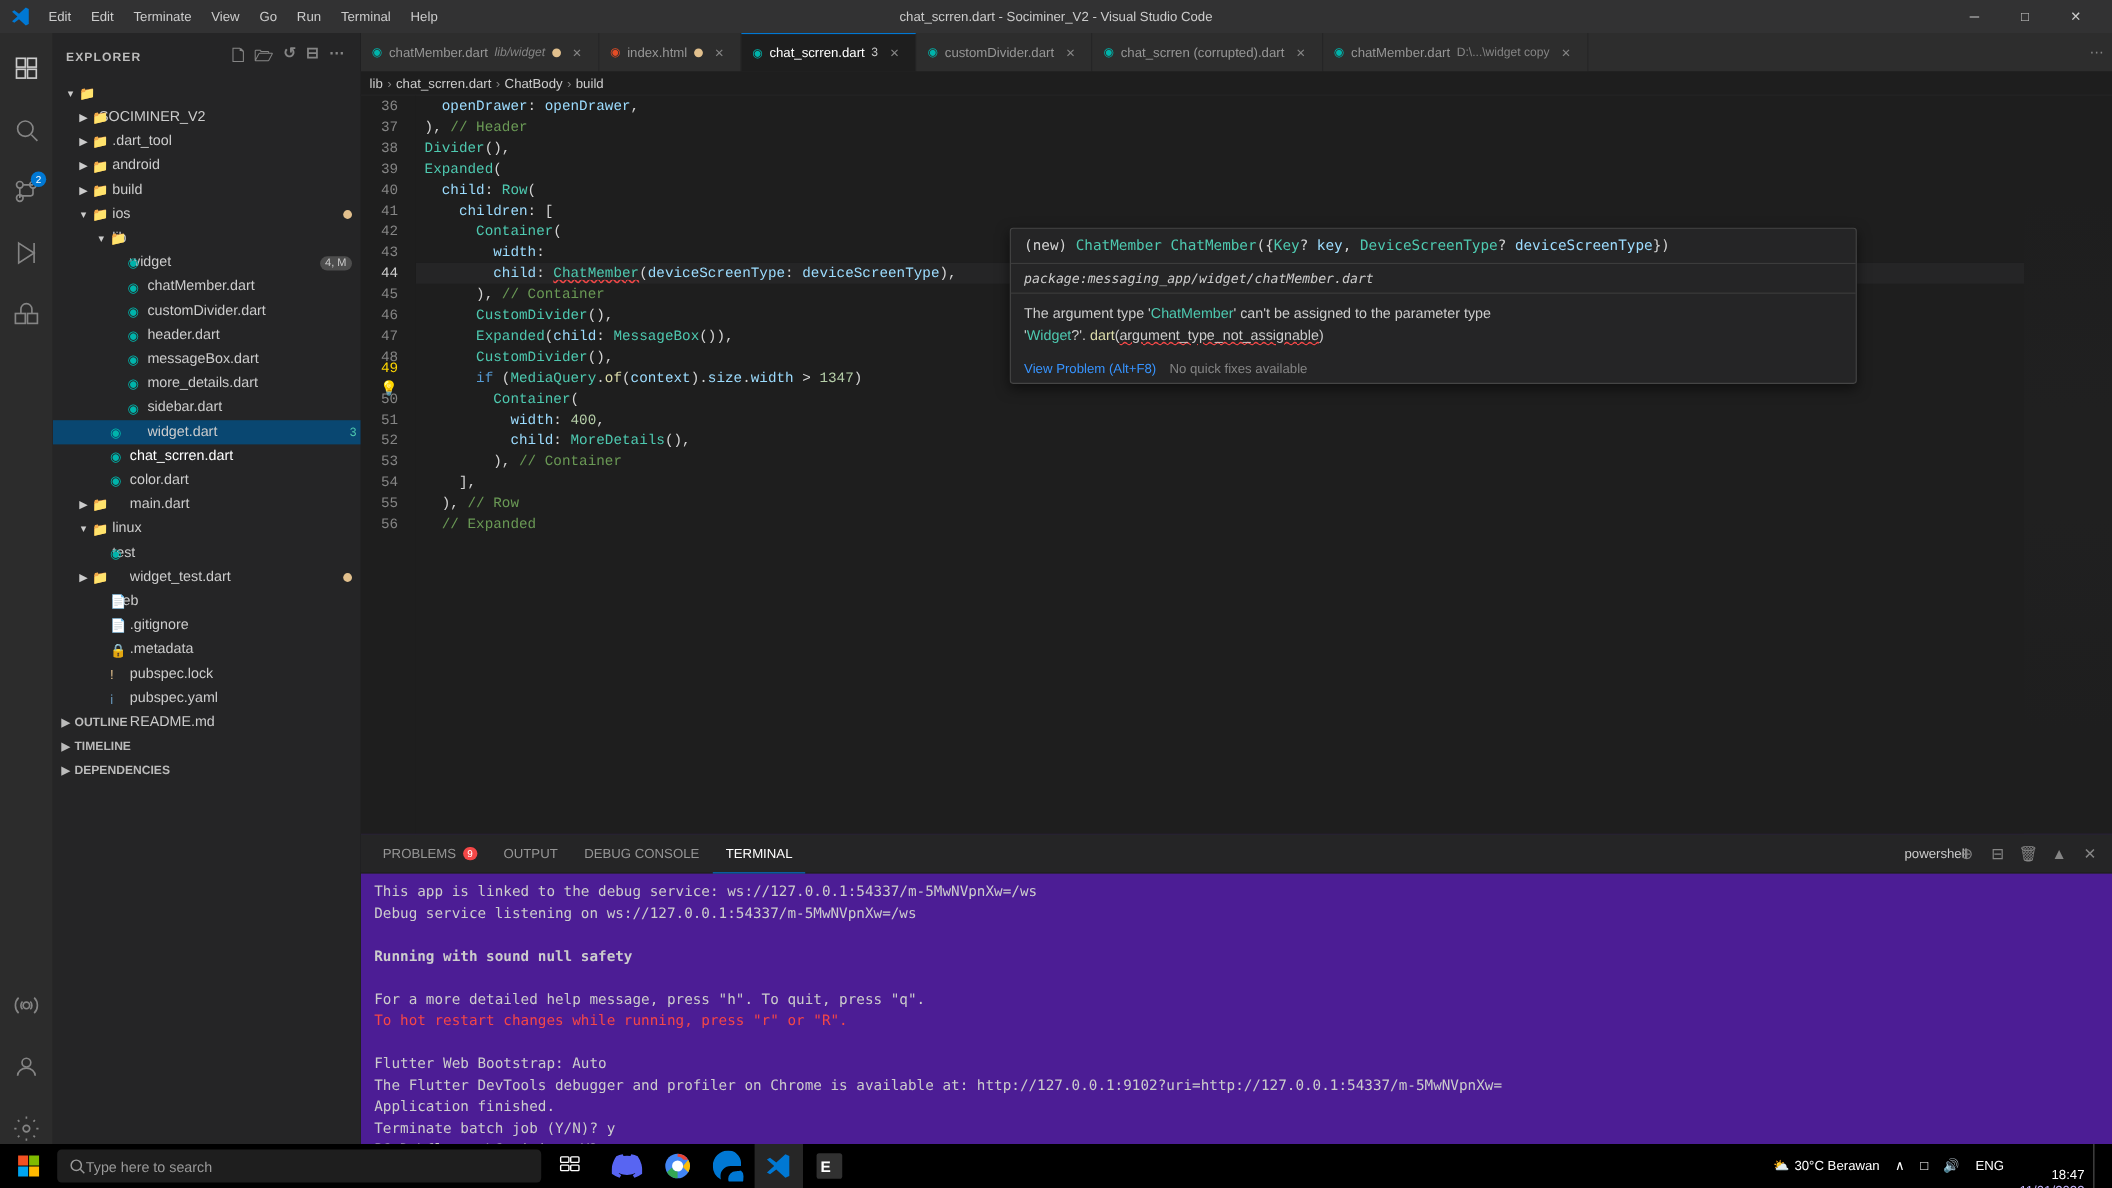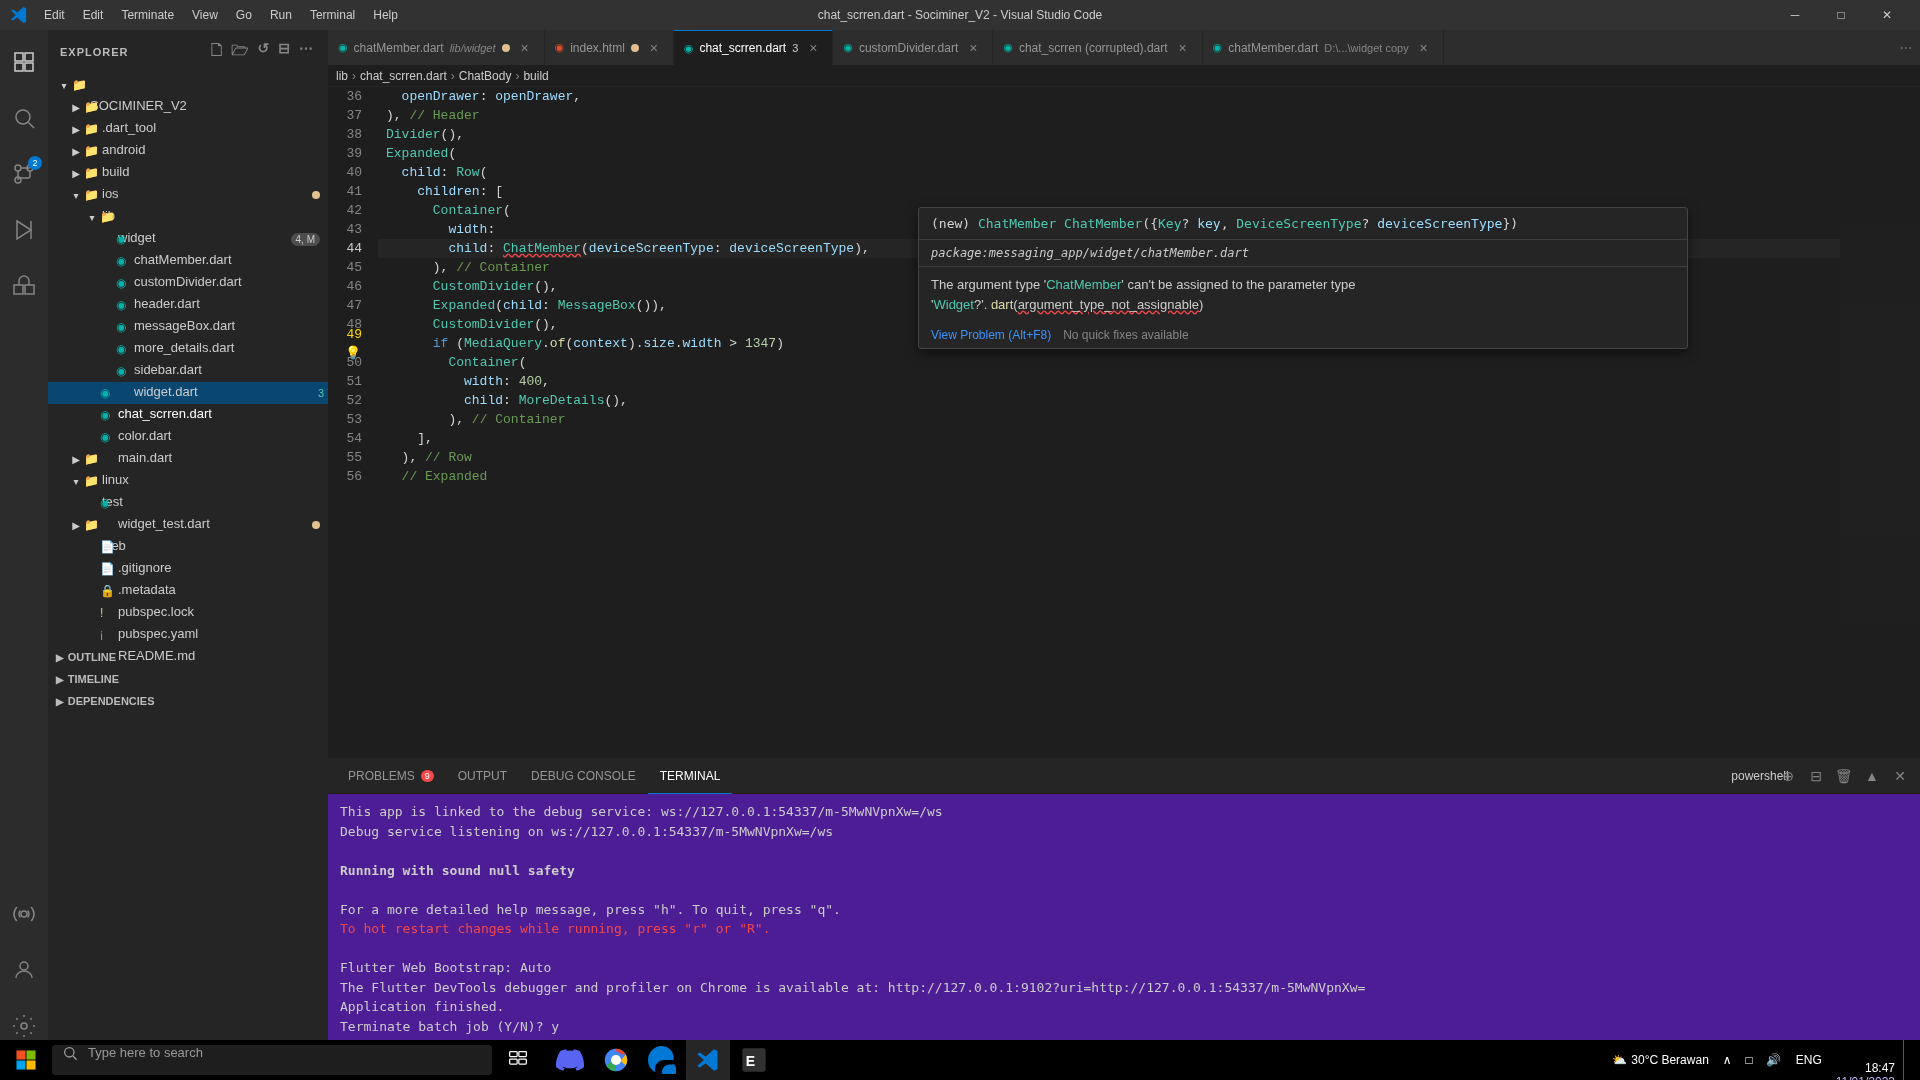--- a/index.html
+++ b/index.html
@@ -373,23 +373,23 @@
       z-index: 1000;
     }
     .taskbar-start { width: 44px; height: 40px; display: flex; align-items: center; justify-content: center; cursor: pointer; }
     .taskbar-search {
       flex: 1;
       max-width: 440px;
       height: 30px;
       background: #1e1e1e;
       border-radius: 4px;
       display: flex;
-      align-items: flex-start;
+      align-items: center;
       padding: 0 10px;
-      gap: 10px;
+      gap: 0;
       color: #999;
       font-size: 13px;
       cursor: pointer;
     }
     .taskbar-icons { display: flex; gap: 2px; margin-left: 4px; }
     .taskbar-icon {
       width: 44px;
       height: 40px;
       display: flex;
       align-items: center;

